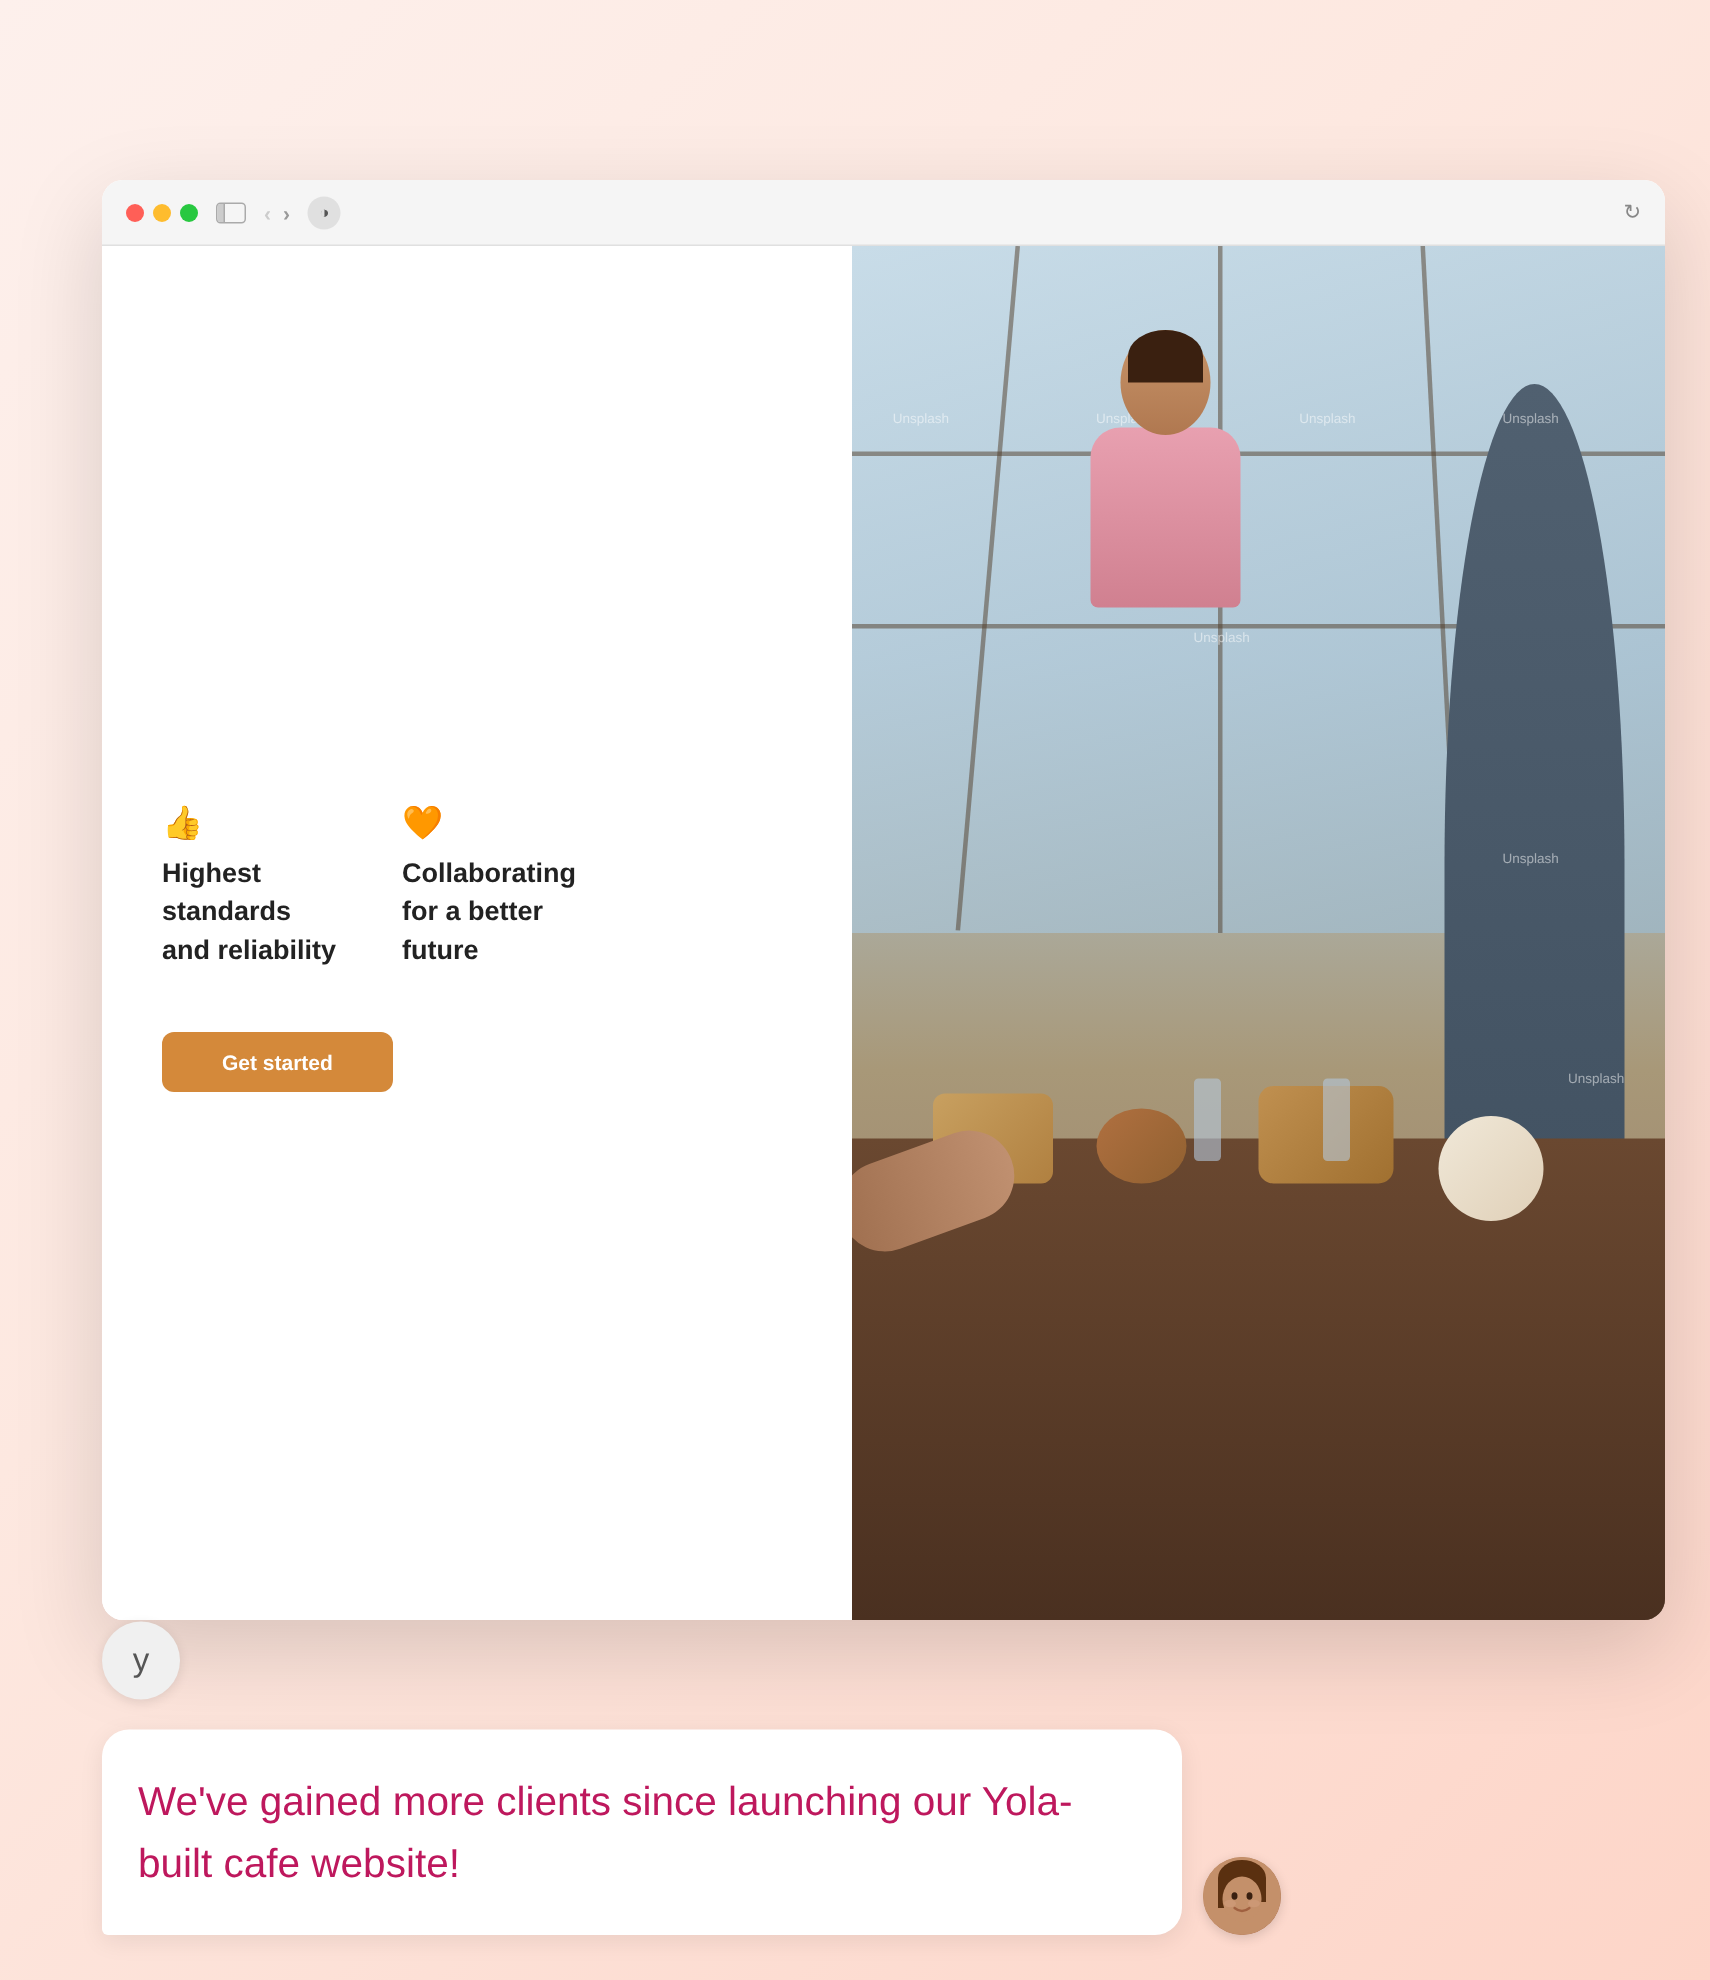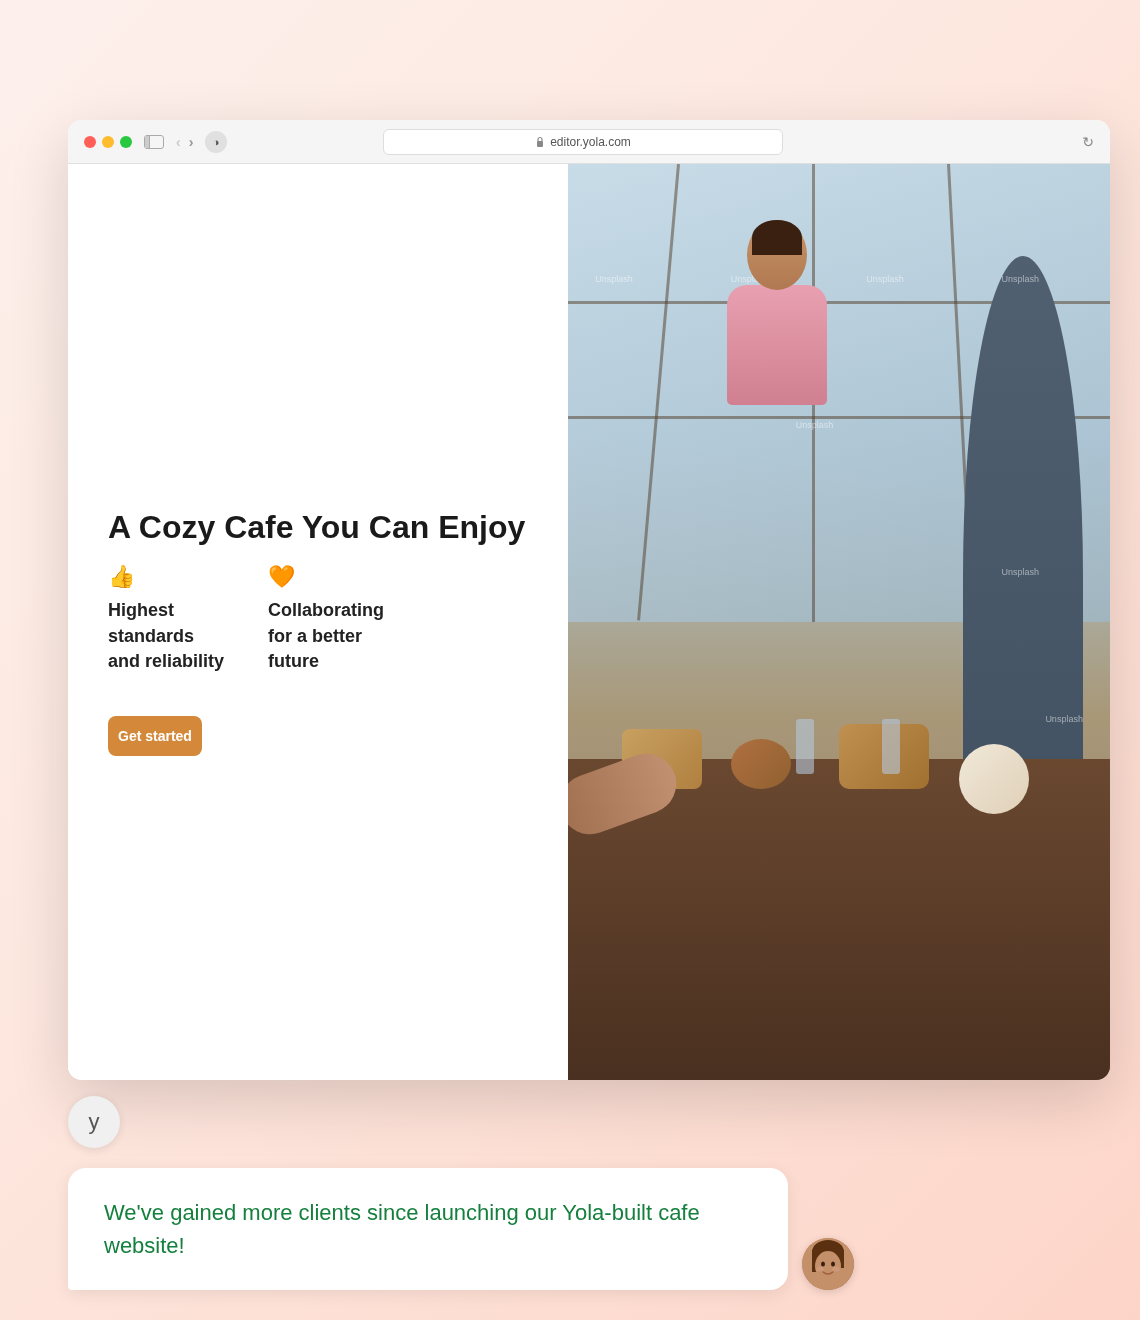--- a/index.html
+++ b/index.html
@@ -186,21 +186,21 @@
       line-height: 1.4;
       max-width: 120px;
     }
 
     .cta-button {
       display: inline-block;
       background: #d4893a;
       color: #ffffff;
       font-size: 14px;
       font-weight: 700;
-      padding: 12px 10px;
+      padding: 12px 40px;
       border-radius: 8px;
       border: none;
       cursor: pointer;
       align-self: flex-start;
       margin-top: 12px;
     }
 
     
     .chat-area {
       position: absolute;
@@ -245,24 +245,24 @@
     .chat-bubble-testimonial-row {
       display: flex;
       align-items: flex-end;
       justify-content: flex-start;
       padding-left: 0;
     }
 
     .chat-bubble-testimonial {
       background: #ffffff;
       border-radius: 18px 18px 18px 4px;
-      padding: 28px 36px;
-      font-size: 22px;
+      padding: 28px 24px;
+      font-size: 27px;
       font-weight: 500;
-      color: #15803d;
+      color: #be185d;
       line-height: 1.5;
       box-shadow: 0 4px 16px rgba(0,0,0,0.08);
       max-width: 720px;
       flex: 1;
     }
 
     .user-avatar {
       width: 52px;
       height: 52px;
       border-radius: 50%;
@@ -301,36 +301,28 @@
       <div class="traffic-light tl-green"></div>
     </div>
     <div class="browser-sidebar-btn">
       <div class="browser-sidebar-btn-inner"></div>
     </div>
     <div class="nav-btns">
       <span class="nav-btn disabled">‹</span>
       <span class="nav-btn">›</span>
     </div>
     <div class="brightness-btn">◑</div>
-    <div class="address-bar">
-      <svg width="10" height="12" viewBox="0 0 10 12" fill="none">
-        <rect x="2" y="5" width="6" height="6" rx="1" fill="#888"></rect>
-        <path d="M3 5V3.5a2 2 0 014 0V5" stroke="#888" stroke-width="1.2" fill="none"></path>
-      </svg>
-      <span>editor.yola.com</span>
-    </div>
     <div style="margin-left:auto">
       <span class="reload-btn">↻</span>
     </div>
   </div>
 
   <div class="website-content">
 
     <div class="website-left">
-      <h1 class="website-heading">A Cozy Cafe You Can Enjoy</h1>
 
       <div class="feature-icons">
         <div class="feature-item">
           <span class="feature-icon">👍</span>
           <span class="feature-label">Highest standards and reliability</span>
         </div>
         <div class="feature-item">
           <span class="feature-icon">🧡</span>
           <span class="feature-label">Collaborating for a better future</span>
         </div>

